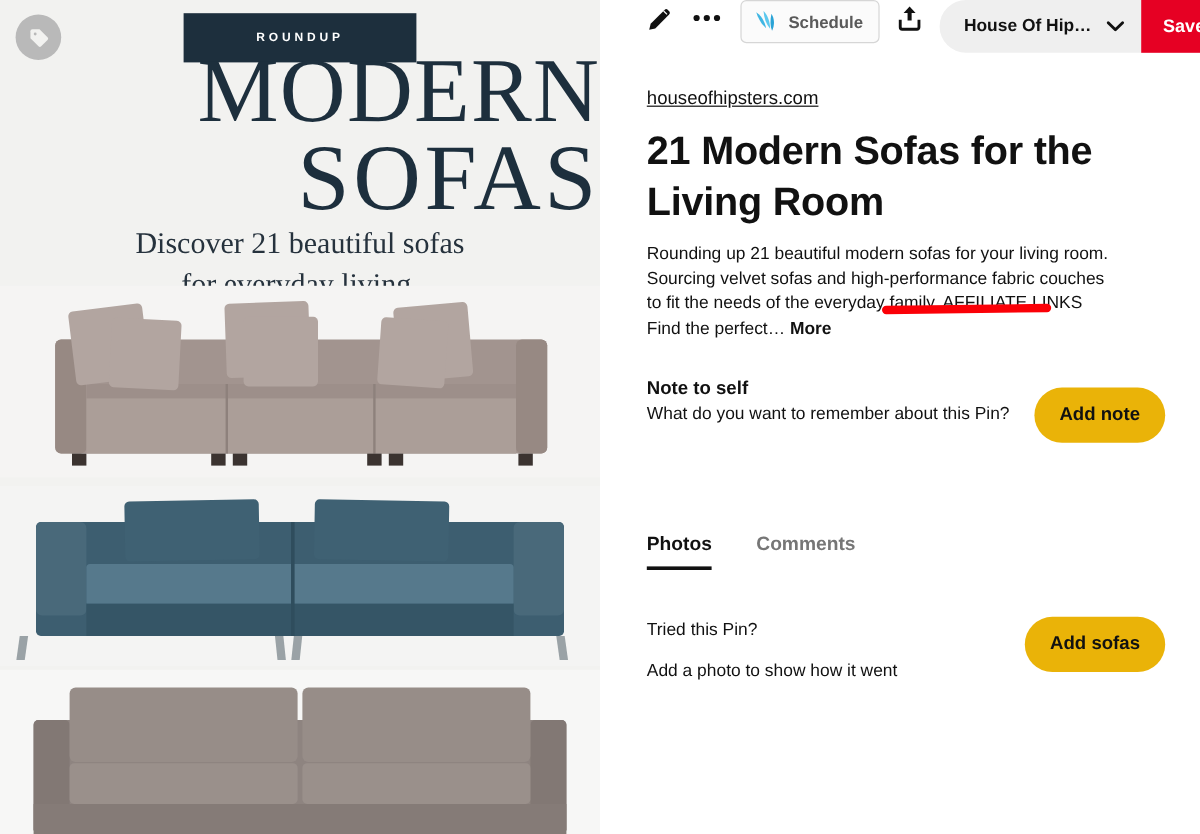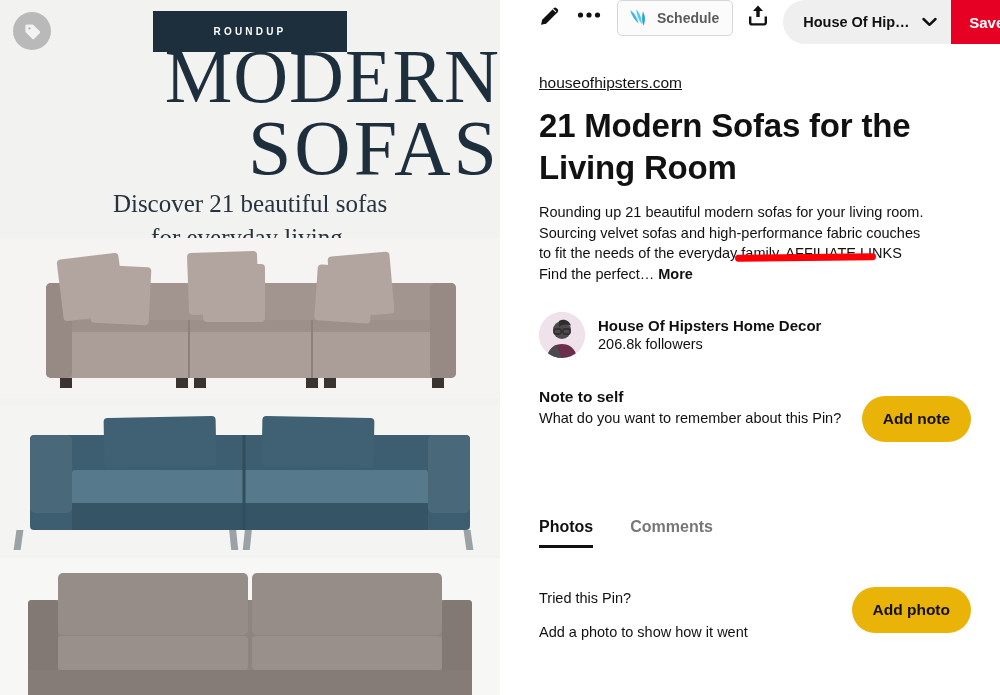--- a/index.html
+++ b/index.html
@@ -357,55 +357,37 @@
       <a class="source-link">houseofhipsters.com</a>
 
       <h1 class="pin-headline">21 Modern Sofas for the Living Room</h1>
 
       <div class="pin-desc">
         <span>Rounding up 21 beautiful modern sofas for your living room. Sourcing velvet sofas and high-performance fabric couches to fit the needs of the everyday family. AFFILIATE LINKS Find the perfect…</span>
         <span class="more-link">More</span>
         <div class="red-underline"></div>
       </div>
 
-      <div class="profile-row">
-        <div class="avatar">
-          <svg viewBox="0 0 46 46">
-            <circle cx="23" cy="23" r="23" fill="#f0e2ea"></circle>
-            <circle cx="23" cy="18" r="9" fill="#4d4a4d"></circle>
-            <path d="M20 9c5-3 11 0 12 5-3-2-8-2-12 1z" fill="#2e2c2e"></path>
-            <rect x="15" y="17" width="7" height="5" rx="1.6" fill="none" stroke="#2a2a2a" stroke-width="1.3"></rect>
-            <rect x="24" y="17" width="7" height="5" rx="1.6" fill="none" stroke="#2a2a2a" stroke-width="1.3"></rect>
-            <line x1="22" y1="19" x2="24" y2="19" stroke="#2a2a2a" stroke-width="1.1"></line>
-            <path d="M8 46c1.5-10 8-14 15-14s13.5 4 15 14z" fill="#6b2f4d"></path>
-            <path d="M8 46c1-7 4.5-11 9-13l6 13z" fill="#4b4b4f"></path>
-          </svg>
-        </div>
-        <div>
-          <div class="profile-name">House Of Hipsters Home Decor</div>
-          <div class="profile-followers">206.8k followers</div>
-        </div>
-      </div>
 
       <div class="note-block">
         <div>
           <div class="note-title">Note to self</div>
           <div class="note-prompt">What do you want to remember about this Pin?</div>
         </div>
         <button class="pill-btn add-note-btn">Add note</button>
       </div>
 
       <div class="tabs">
         <div class="tab active">Photos</div>
         <div class="tab inactive">Comments</div>
       </div>
 
       <div class="tried-block">
         <div>
           <div class="tried-title">Tried this Pin?</div>
           <div class="tried-sub">Add a photo to show how it went</div>
         </div>
-        <button class="pill-btn add-photo-btn">Add photo</button>
+        <button class="pill-btn add-photo-btn">Add sofas</button>
       </div>
 
     </div>
   </div>
 </div>
 
 </body></html>

